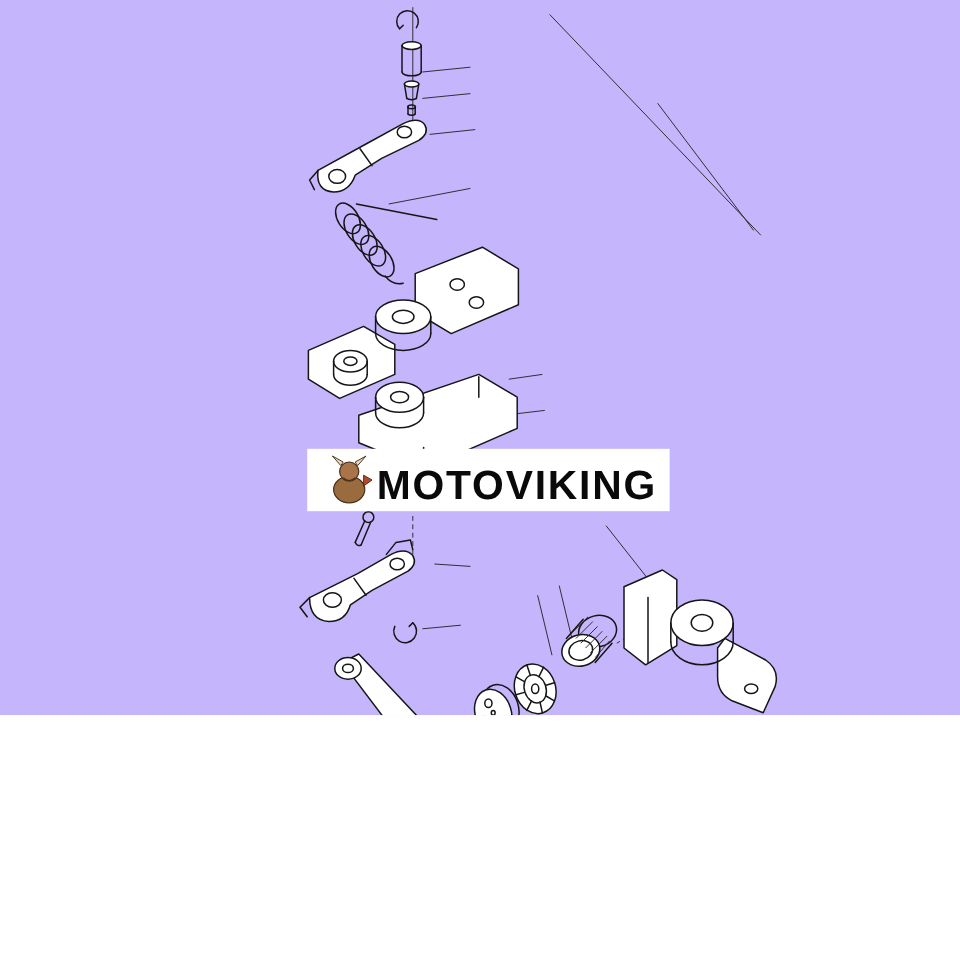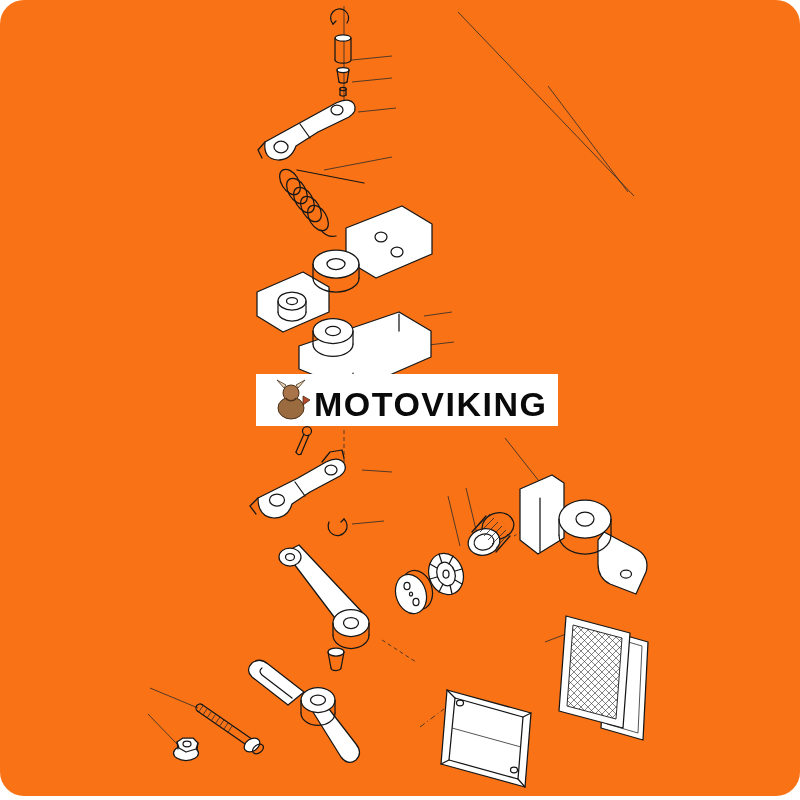--- a/index.html
+++ b/index.html
@@ -1,18 +1,18 @@
 <!DOCTYPE html>
 <html><head>
 <meta charset="utf-8">
 <style>
   html,body { margin:0; padding:0; background:#ffffff; }
   .stage {
-    position:relative; width:800px; height:796px; background:#f97316;
-    font-family:"Liberation Sans","DejaVu Sans",sans-serif; overflow:hidden;border-radius:24px;
+    position:relative; width:800px; height:596px; background:#c4b5fd;
+    font-family:"Liberation Sans","DejaVu Sans",sans-serif; overflow:hidden;
   }
   svg { display:block; }
   .part  { stroke:#161616; stroke-width:1.25; fill:none; stroke-linejoin:round; stroke-linecap:round; }
   .solid { stroke:#161616; stroke-width:1.25; fill:#ffffff; stroke-linejoin:round; }
   .thin  { stroke:#2a2a2a; stroke-width:0.8; fill:none; }
   .logo-text { font-weight:700; letter-spacing:1.5px; }
 </style>
 </head>
 <body>
 

